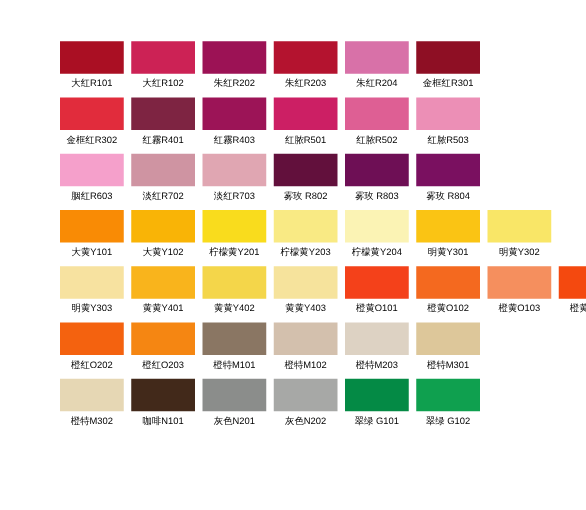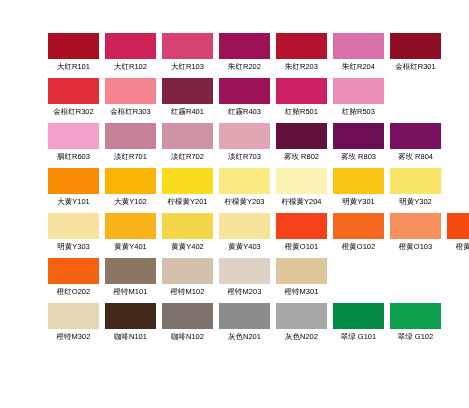--- a/index.html
+++ b/index.html
@@ -61,24 +61,20 @@
       <div class="swatch-row">
         <div class="swatch-cell">
           <span class="swatch-chip" style="background-image: ; background-position-x: ; background-position-y: ; background-size: ; background-repeat: ; background-attachment: ; background-origin: ; background-clip: ; background-color: rgb(170, 15, 35); --c: #aa0f23;"></span>
           <span class="swatch-label">大红R101</span>
         </div>
         <div class="swatch-cell">
           <span class="swatch-chip" style="background-image: ; background-position-x: ; background-position-y: ; background-size: ; background-repeat: ; background-attachment: ; background-origin: ; background-clip: ; background-color: rgb(204, 34, 85); --c: #cc2255;"></span>
           <span class="swatch-label">大红R102</span>
         </div>
         <div class="swatch-cell">
-          <span class="swatch-chip" style="background-image: ; background-position-x: ; background-position-y: ; background-size: ; background-repeat: ; background-attachment: ; background-origin: ; background-clip: ; background-color: rgb(214, 67, 112); --c: #d64370;"></span>
-          <span class="swatch-label">大红R103</span>
-        </div>
-        <div class="swatch-cell">
           <span class="swatch-chip" style="background-image: ; background-position-x: ; background-position-y: ; background-size: ; background-repeat: ; background-attachment: ; background-origin: ; background-clip: ; background-color: rgb(156, 18, 85); --c: #9c1255;"></span>
           <span class="swatch-label">朱红R202</span>
         </div>
         <div class="swatch-cell">
           <span class="swatch-chip" style="background-image: ; background-position-x: ; background-position-y: ; background-size: ; background-repeat: ; background-attachment: ; background-origin: ; background-clip: ; background-color: rgb(180, 19, 47); --c: #b4132f;"></span>
           <span class="swatch-label">朱红R203</span>
         </div>
         <div class="swatch-cell">
           <span class="swatch-chip" style="background-image: ; background-position-x: ; background-position-y: ; background-size: ; background-repeat: ; background-attachment: ; background-origin: ; background-clip: ; background-color: rgb(216, 113, 168); --c: #d871a8;"></span>
           <span class="swatch-label">朱红R204</span>
@@ -87,50 +83,46 @@
           <span class="swatch-chip" style="background-image: ; background-position-x: ; background-position-y: ; background-size: ; background-repeat: ; background-attachment: ; background-origin: ; background-clip: ; background-color: rgb(142, 15, 36); --c: #8e0f24;"></span>
           <span class="swatch-label">金框红R301</span>
         </div>
       </div>
       <div class="swatch-row">
         <div class="swatch-cell">
           <span class="swatch-chip" style="background-image: ; background-position-x: ; background-position-y: ; background-size: ; background-repeat: ; background-attachment: ; background-origin: ; background-clip: ; background-color: rgb(225, 44, 60); --c: #e12c3c;"></span>
           <span class="swatch-label">金框红R302</span>
         </div>
         <div class="swatch-cell">
-          <span class="swatch-chip" style="background-image: ; background-position-x: ; background-position-y: ; background-size: ; background-repeat: ; background-attachment: ; background-origin: ; background-clip: ; background-color: rgb(244, 132, 143); --c: #f4848f;"></span>
-          <span class="swatch-label">金框红R303</span>
-        </div>
-        <div class="swatch-cell">
           <span class="swatch-chip" style="background-image: ; background-position-x: ; background-position-y: ; background-size: ; background-repeat: ; background-attachment: ; background-origin: ; background-clip: ; background-color: rgb(126, 36, 66); --c: #7e2442;"></span>
           <span class="swatch-label">红霧R401</span>
         </div>
         <div class="swatch-cell">
           <span class="swatch-chip" style="background-image: ; background-position-x: ; background-position-y: ; background-size: ; background-repeat: ; background-attachment: ; background-origin: ; background-clip: ; background-color: rgb(156, 20, 87); --c: #9c1457;"></span>
           <span class="swatch-label">红霧R403</span>
         </div>
         <div class="swatch-cell">
           <span class="swatch-chip" style="background-image: ; background-position-x: ; background-position-y: ; background-size: ; background-repeat: ; background-attachment: ; background-origin: ; background-clip: ; background-color: rgb(204, 31, 100); --c: #cc1f64;"></span>
           <span class="swatch-label">红脓R501</span>
         </div>
         <div class="swatch-cell">
+          <span class="swatch-chip" style="background-image: ; background-position-x: ; background-position-y: ; background-size: ; background-repeat: ; background-attachment: ; background-origin: ; background-clip: ; background-color: rgb(222, 95, 148); --c: #de5f94;"></span>
+          <span class="swatch-label">红脓R502</span>
+        </div>
+        <div class="swatch-cell">
           <span class="swatch-chip" style="background-image: ; background-position-x: ; background-position-y: ; background-size: ; background-repeat: ; background-attachment: ; background-origin: ; background-clip: ; background-color: rgb(236, 143, 182); --c: #ec8fb6;"></span>
           <span class="swatch-label">红脓R503</span>
         </div>
       </div>
       <div class="swatch-row">
         <div class="swatch-cell">
           <span class="swatch-chip" style="background-image: ; background-position-x: ; background-position-y: ; background-size: ; background-repeat: ; background-attachment: ; background-origin: ; background-clip: ; background-color: rgb(245, 160, 203); --c: #f5a0cb;"></span>
           <span class="swatch-label">胭红R603</span>
         </div>
         <div class="swatch-cell">
-          <span class="swatch-chip" style="background-image: ; background-position-x: ; background-position-y: ; background-size: ; background-repeat: ; background-attachment: ; background-origin: ; background-clip: ; background-color: rgb(199, 129, 151); --c: #c78197;"></span>
-          <span class="swatch-label">淡红R701</span>
-        </div>
-        <div class="swatch-cell">
           <span class="swatch-chip" style="background-image: ; background-position-x: ; background-position-y: ; background-size: ; background-repeat: ; background-attachment: ; background-origin: ; background-clip: ; background-color: rgb(207, 148, 162); --c: #cf94a2;"></span>
           <span class="swatch-label">淡红R702</span>
         </div>
         <div class="swatch-cell">
           <span class="swatch-chip" style="background-image: ; background-position-x: ; background-position-y: ; background-size: ; background-repeat: ; background-attachment: ; background-origin: ; background-clip: ; background-color: rgb(224, 166, 178); --c: #e0a6b2;"></span>
           <span class="swatch-label">淡红R703</span>
         </div>
         <div class="swatch-cell">
           <span class="swatch-chip" style="background-image: ; background-position-x: ; background-position-y: ; background-size: ; background-repeat: ; background-attachment: ; background-origin: ; background-clip: ; background-color: rgb(98, 16, 60); --c: #62103c;"></span>
           <span class="swatch-label">雾玫 R802</span>
@@ -207,20 +199,24 @@
           <span class="swatch-chip" style="background-image: ; background-position-x: ; background-position-y: ; background-size: ; background-repeat: ; background-attachment: ; background-origin: ; background-clip: ; background-color: rgb(244, 73, 15); --c: #f4490f;"></span>
           <span class="swatch-label">橙黄O201</span>
         </div>
       </div>
       <div class="swatch-row">
         <div class="swatch-cell">
           <span class="swatch-chip" style="background-image: ; background-position-x: ; background-position-y: ; background-size: ; background-repeat: ; background-attachment: ; background-origin: ; background-clip: ; background-color: rgb(244, 98, 15); --c: #f4620f;"></span>
           <span class="swatch-label">橙红O202</span>
         </div>
         <div class="swatch-cell">
+          <span class="swatch-chip" style="background-image: ; background-position-x: ; background-position-y: ; background-size: ; background-repeat: ; background-attachment: ; background-origin: ; background-clip: ; background-color: rgb(245, 134, 18); --c: #f58612;"></span>
+          <span class="swatch-label">橙红O203</span>
+        </div>
+        <div class="swatch-cell">
           <span class="swatch-chip" style="background-image: ; background-position-x: ; background-position-y: ; background-size: ; background-repeat: ; background-attachment: ; background-origin: ; background-clip: ; background-color: rgb(138, 118, 99); --c: #8a7663;"></span>
           <span class="swatch-label">橙特M101</span>
         </div>
         <div class="swatch-cell">
           <span class="swatch-chip" style="background-image: ; background-position-x: ; background-position-y: ; background-size: ; background-repeat: ; background-attachment: ; background-origin: ; background-clip: ; background-color: rgb(211, 192, 173); --c: #d3c0ad;"></span>
           <span class="swatch-label">橙特M102</span>
         </div>
         <div class="swatch-cell">
           <span class="swatch-chip" style="background-image: ; background-position-x: ; background-position-y: ; background-size: ; background-repeat: ; background-attachment: ; background-origin: ; background-clip: ; background-color: rgb(221, 210, 195); --c: #ddd2c3;"></span>
           <span class="swatch-label">橙特M203</span>
@@ -231,24 +227,20 @@
         </div>
       </div>
       <div class="swatch-row">
         <div class="swatch-cell">
           <span class="swatch-chip" style="background-image: ; background-position-x: ; background-position-y: ; background-size: ; background-repeat: ; background-attachment: ; background-origin: ; background-clip: ; background-color: rgb(230, 215, 180); --c: #e6d7b4;"></span>
           <span class="swatch-label">橙特M302</span>
         </div>
         <div class="swatch-cell">
           <span class="swatch-chip" style="background-image: ; background-position-x: ; background-position-y: ; background-size: ; background-repeat: ; background-attachment: ; background-origin: ; background-clip: ; background-color: rgb(66, 41, 26); --c: #42291a;"></span>
           <span class="swatch-label">咖啡N101</span>
-        </div>
-        <div class="swatch-cell">
-          <span class="swatch-chip" style="background-image: ; background-position-x: ; background-position-y: ; background-size: ; background-repeat: ; background-attachment: ; background-origin: ; background-clip: ; background-color: rgb(126, 112, 106); --c: #7e706a;"></span>
-          <span class="swatch-label">咖啡N102</span>
         </div>
         <div class="swatch-cell">
           <span class="swatch-chip" style="background-image: ; background-position-x: ; background-position-y: ; background-size: ; background-repeat: ; background-attachment: ; background-origin: ; background-clip: ; background-color: rgb(139, 141, 139); --c: #8b8d8b;"></span>
           <span class="swatch-label">灰色N201</span>
         </div>
         <div class="swatch-cell">
           <span class="swatch-chip" style="background-image: ; background-position-x: ; background-position-y: ; background-size: ; background-repeat: ; background-attachment: ; background-origin: ; background-clip: ; background-color: rgb(167, 168, 166); --c: #a7a8a6;"></span>
           <span class="swatch-label">灰色N202</span>
         </div>
         <div class="swatch-cell">

